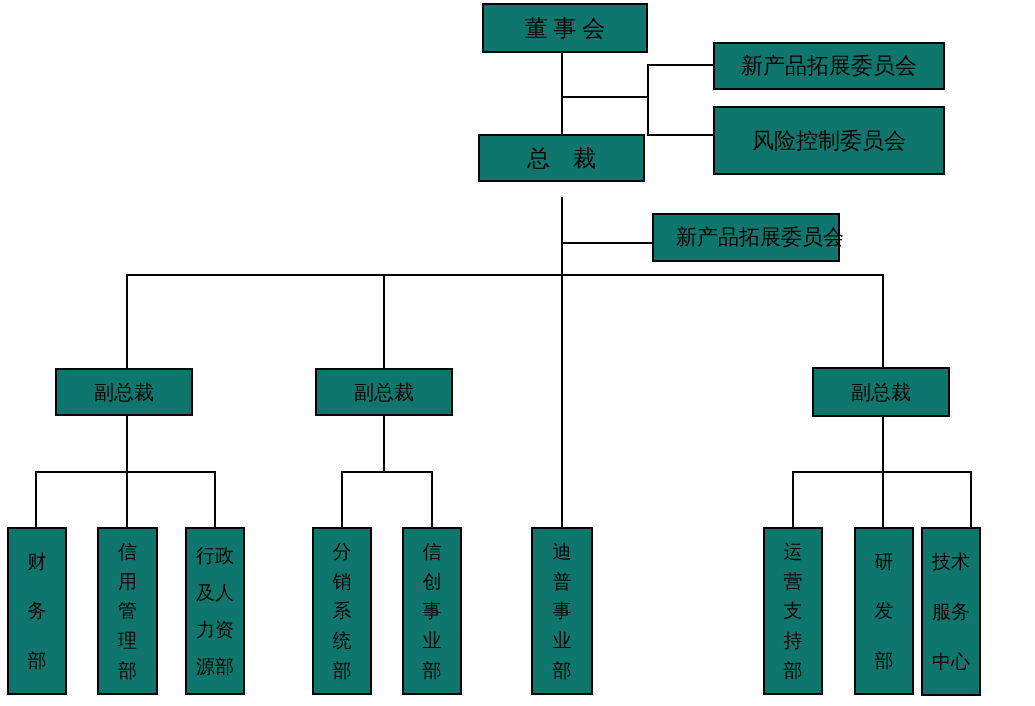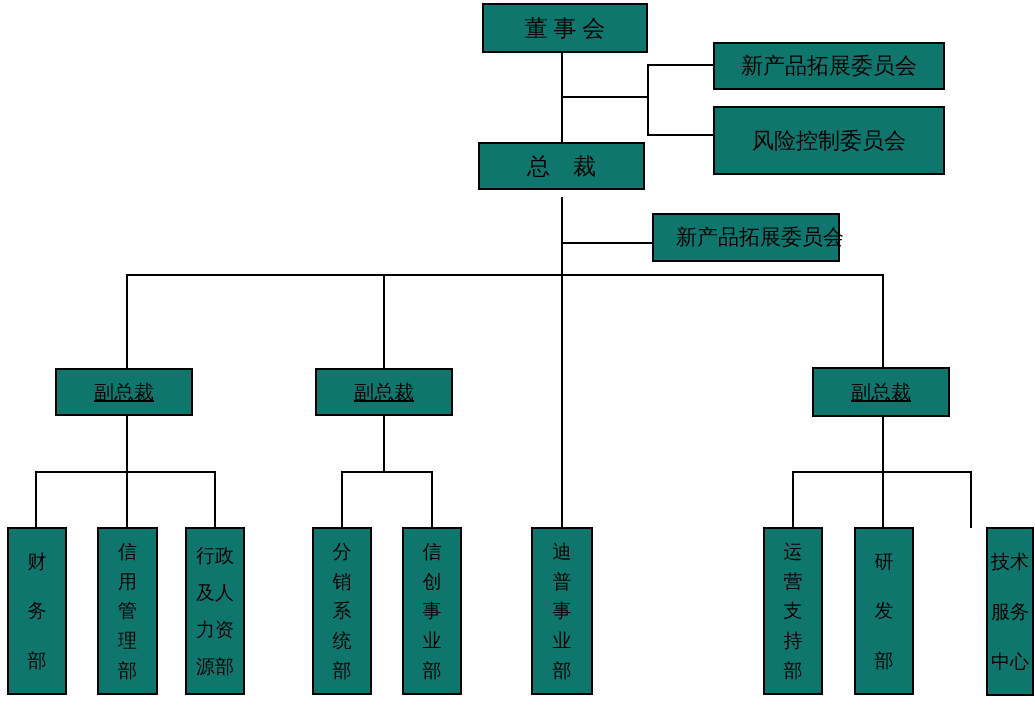--- a/index.html
+++ b/index.html
@@ -24,21 +24,21 @@
     display: flex;
     align-items: center;
     justify-content: center;
     text-align: center;
     white-space: pre;
     line-height: 1;
   }
   .box.lvl-top    { font-size: 23px; }
   .box.lvl-cmte   { font-size: 22px; }
   .box.lvl-npd    { font-size: 21px; }
-  .box.lvl-vp     { font-size: 20px; text-decoration: underline; }
+  .box.lvl-vp     { font-size: 20px; }
   .box.dept {
     flex-direction: column;
     justify-content: space-around;
     font-size: 19px;
     padding: 8px 0;
     white-space: normal;
   }
   .hline, .vline {
     position: absolute;
     background: #000000;
@@ -75,21 +75,21 @@
   <div class="hline" style="left:792px; top:471px; width:180px;"></div>
   <div class="vline" style="left:792px; top:471px; height:57px;"></div>
   <div class="vline" style="left:970px; top:471px; height:57px;"></div>
 
   <div class="box lvl-top" style="left:482px; top:3px;   width:166px; height:50px;">董 事 会</div>
 
   <div class="box lvl-cmte" style="left:713px; top:42px;  width:232px; height:48px;">新产品拓展委员会</div>
 
   <div class="box lvl-cmte" style="left:713px; top:106px; width:232px; height:69px;">风险控制委员会</div>
 
-  <div class="box lvl-top" style="left:478px; top:142px; width:167px; height:48px;">总　裁</div>
+  <div class="box lvl-top" style="left:478px; top:134px; width:167px; height:48px;">总　裁</div>
 
   <div class="box lvl-npd" style="left:652px; top:213px; width:188px; height:49px;padding-left:28px;">新产品拓展委员会</div>
 
   <div class="box lvl-vp" style="left:55px;  top:368px; width:138px; height:48px;">副总裁</div>
 
   <div class="box lvl-vp" style="left:315px; top:368px; width:138px; height:48px;">副总裁</div>
 
   <div class="box lvl-vp" style="left:812px; top:367px; width:138px; height:50px;">副总裁</div>
 
   <div class="box dept" style="left:7px;   top:527px; width:60px; height:168px;">
@@ -144,19 +144,19 @@
       <div>持</div>
       <div>部</div>
     </div>
 
   <div class="box dept" style="left:854px; top:527px; width:60px; height:168px;">
       <div>研</div>
       <div>发</div>
       <div>部</div>
     </div>
 
-  <div class="box dept" style="left:986px; top:527px; width:48px; height:169px;font-family:Liberation Serif, serif;">
+  <div class="box dept" style="left:921px; top:527px; width:60px; height:169px;font-family:Liberation Serif, serif;">
       <div>技术</div>
       <div>服务</div>
       <div>中心</div>
     </div>
 
 </div>
 
 </body></html>

